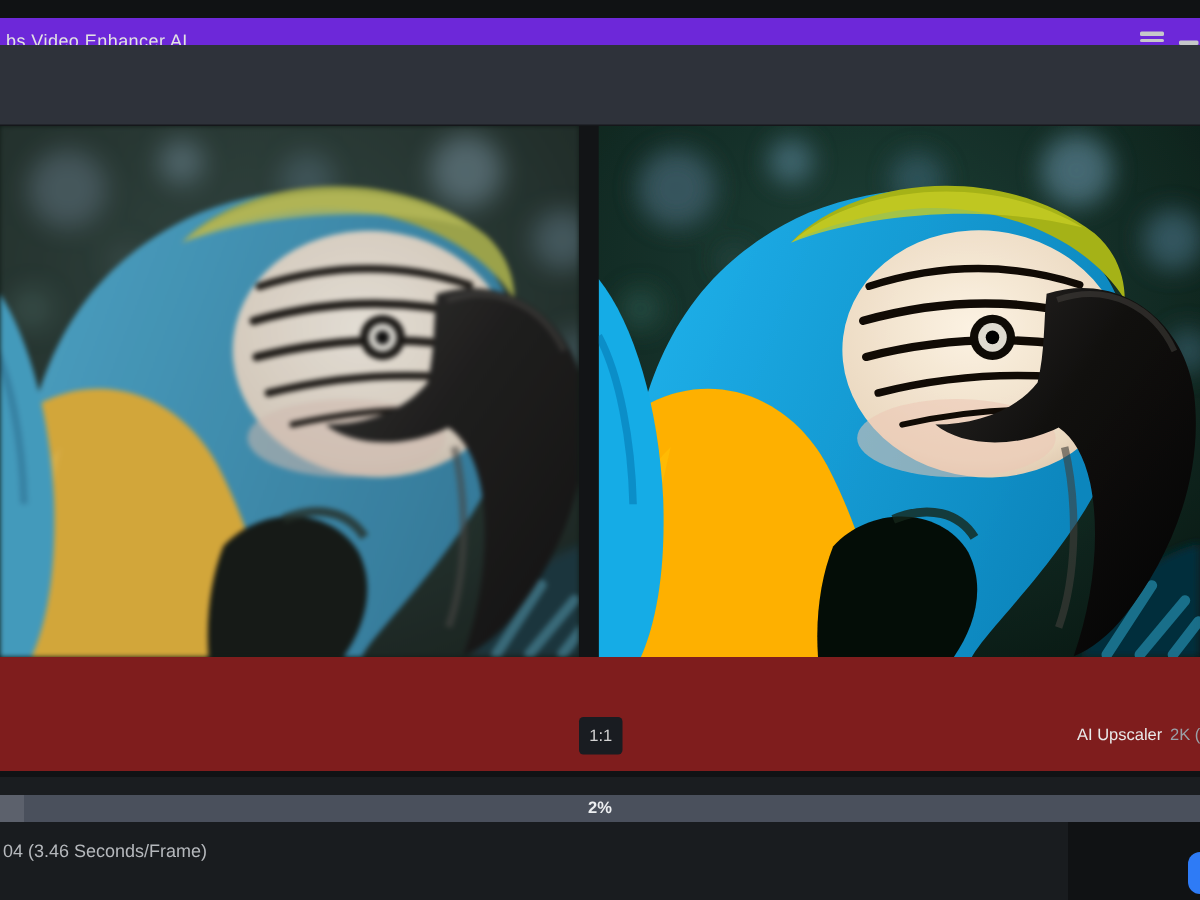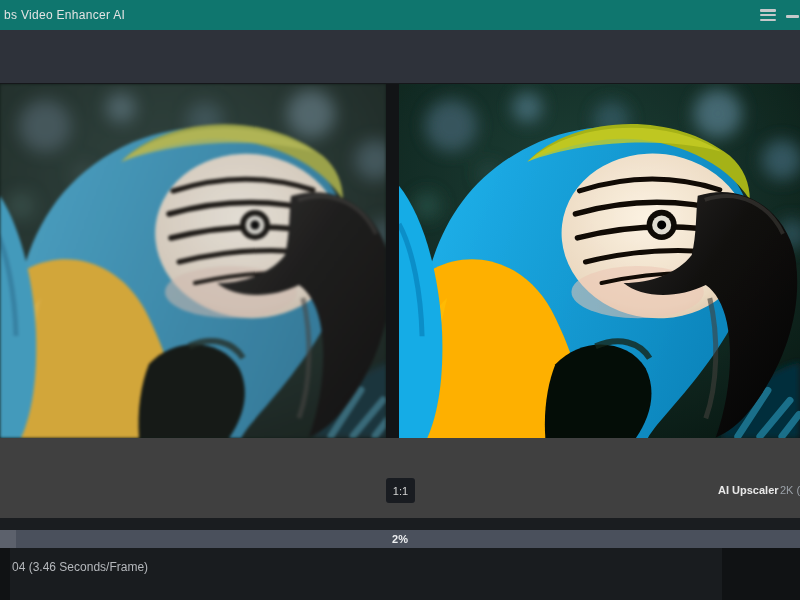--- a/index.html
+++ b/index.html
@@ -1,54 +1,54 @@
 <!DOCTYPE html>
 <html><head>
 <meta charset="utf-8">
 <style>
   * { margin:0; padding:0; box-sizing:border-box; }
   html,body { width:800px; height:600px; overflow:hidden; }
   body { font-family:"Liberation Sans", sans-serif; background:#101214; position:relative; }
   .app { position:absolute; top:0; left:0; width:800px; height:600px; background:#101214; }
 
   
-  .titlebar { position:absolute; top:0; left:0; width:800px; height:30px; background:#0f766e; }
+  .titlebar { position:absolute; top:12px; left:0; width:800px; height:30px; background:#6d28d9; }
   .title-text { position:absolute; left:4px; top:8px; font-size:12px; color:#e3e3e3; letter-spacing:.3px; white-space:nowrap; }
   .menu-icon { position:absolute; left:760px; top:9px; width:16px; height:12px; display:flex; flex-direction:column; justify-content:space-between; cursor:pointer; }
   .menu-icon span { display:block; width:16px; height:2.5px; background:#c6c8ca; border-radius:1px; }
   .minimize-icon { position:absolute; left:786px; top:15px; width:13px; height:2.5px; background:#c6c8ca; border-radius:1px; cursor:pointer; }
 
   
   .toolbar { position:absolute; top:30px; left:0; width:800px; height:54px; background:#2e323a; border-bottom:1px solid #15171a; }
 
   
   .viewer { position:absolute; top:84px; left:0; width:800px; height:354px; background:#121416; }
   .panel { position:absolute; top:0; height:354px; overflow:hidden; background:#101c17; }
   .panel.before { left:0; width:386px; }
   .panel.after  { left:399px; width:401px; }
   .panel svg { width:100%; height:100%; display:block; }
   .panel.before svg { filter: blur(1.7px) saturate(.78) contrast(.92) brightness(.97); }
   .panel.after  svg { filter: saturate(1.15) contrast(1.06); }
 
   
-  .controlbar { position:absolute; top:438px; left:0; width:800px; height:92px; background:#404040; }
+  .controlbar { position:absolute; top:438px; left:0; width:800px; height:76px; background:#7f1d1d; }
   .zoom-btn { position:absolute; left:386px; top:40px; width:29px; height:25px; background:#191c21; border-radius:3px;
               color:#d3d3d3; font-size:11px; display:flex; align-items:center; justify-content:center; cursor:pointer; }
-  .model-label  { position:absolute; left:718px; top:46px; font-size:11px; font-weight:bold; color:#e9e9e9; white-space:nowrap; }
+  .model-label  { position:absolute; left:718px; top:46px; font-size:11px; font-weight:normal; color:#e9e9e9; white-space:nowrap; }
   .output-label { position:absolute; left:780px; top:46px; font-size:11px; color:#9aa0a7; white-space:nowrap; }
 
   .substrip { position:absolute; top:518px; left:0; width:800px; height:12px; background:#1a1d20; }
 
   
   .progress { position:absolute; top:530px; left:0; width:800px; height:18px; background:#4a505c; overflow:hidden; }
   .progress-fill { position:absolute; left:0; top:0; height:100%; background:rgba(255,255,255,.10); }
   .progress-label { position:absolute; left:0; top:3px; width:100%; text-align:center; font-size:11px; font-weight:bold; color:#edeff1; }
 
   
-  .statusbar { position:absolute; top:548px; left:10px; width:712px; height:52px; background:#191c1f;text-align:center; }
+  .statusbar { position:absolute; top:548px; left:0; width:712px; height:52px; background:#191c1f;text-align:center; }
   .status-left   { position:absolute; left:2px;  top:12px; font-size:12px; color:#b5b8bc; white-space:nowrap; }
   .status-center { position:absolute; left:337px; top:12px; font-size:12px; color:#b5b8bc; white-space:nowrap; }
   .action-button { position:absolute; left:792px; top:20px; width:26px; height:28px; border-radius:8px; background:#2e7bf6; cursor:pointer; }
 </style>
 </head>
 <body>
 
 <svg width="0" height="0" style="position:absolute" aria-hidden="true">
   <defs>
     <radialGradient id="bg-grad" cx="45%" cy="30%" r="90%">

